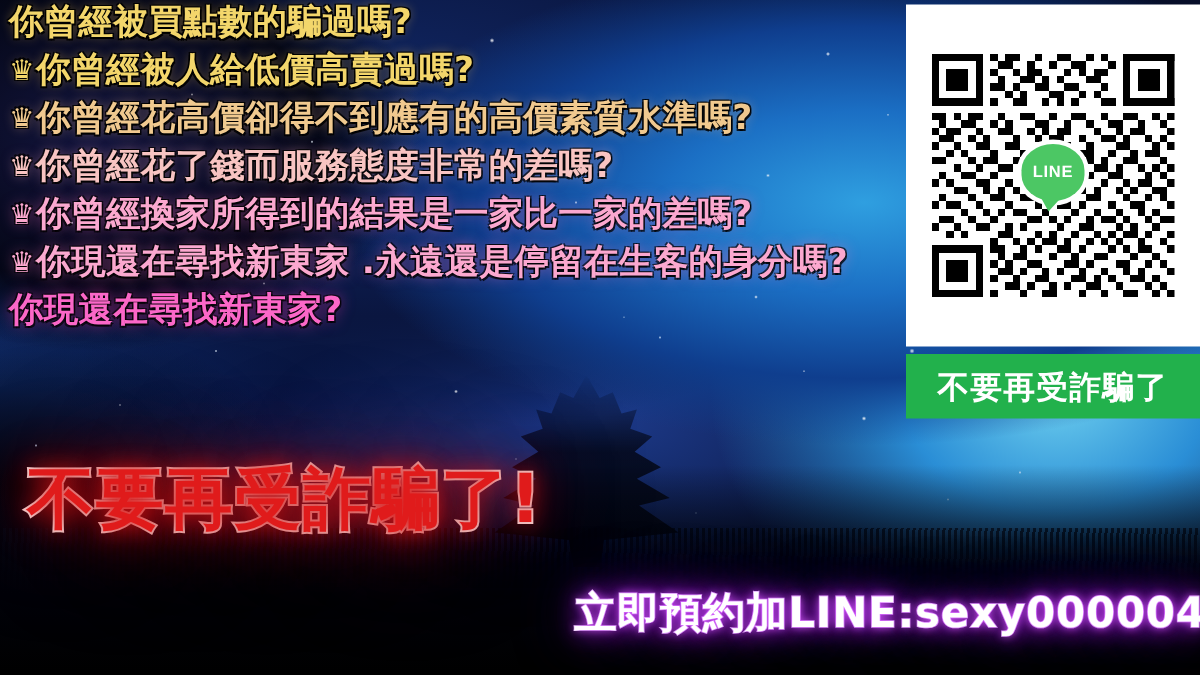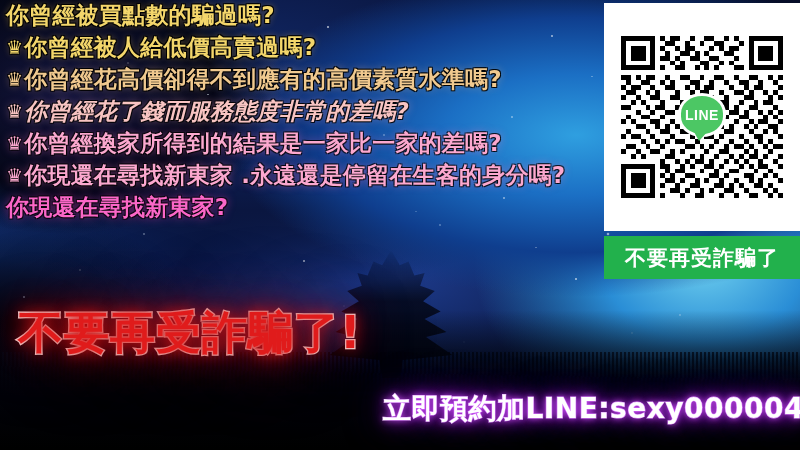--- a/index.html
+++ b/index.html
@@ -167,21 +167,20 @@
       0 0 8px rgba(255,190,130,0.45);
   }
   .tone-peach {
     color: #f8c4c2;
     text-shadow:
       1px 1px 0 rgba(0,0,0,0.8),
       -1px 1px 0 rgba(0,0,0,0.7),
       1px -1px 0 rgba(0,0,0,0.7),
       -1px -1px 0 rgba(0,0,0,0.7),
       0 0 8px rgba(255,170,190,0.5);
-    font-style: italic;
   }
   .tone-pink {
     color: #fba8cf;
     text-shadow:
       1px 1px 0 rgba(0,0,0,0.75),
       -1px 1px 0 rgba(0,0,0,0.65),
       1px -1px 0 rgba(0,0,0,0.65),
       -1px -1px 0 rgba(0,0,0,0.65),
       0 0 9px rgba(255,110,190,0.55);
   }
@@ -238,21 +237,21 @@
     position: absolute;
     bottom: -7px;
     left: 12px;
     width: 0; height: 0;
     border-left: 6px solid transparent;
     border-right: 10px solid transparent;
     border-top: 11px solid #4cc764;
   }
   .line-text {
     color: #fff;
-    font-size: 14px;
+    font-size: 11px;
     font-weight: 700;
     letter-spacing: 0.5px;
     font-family: "Liberation Sans", sans-serif;
   }
 
   
   .scan-btn {
     position: absolute;
     left: 604px;
     top: 236px;

